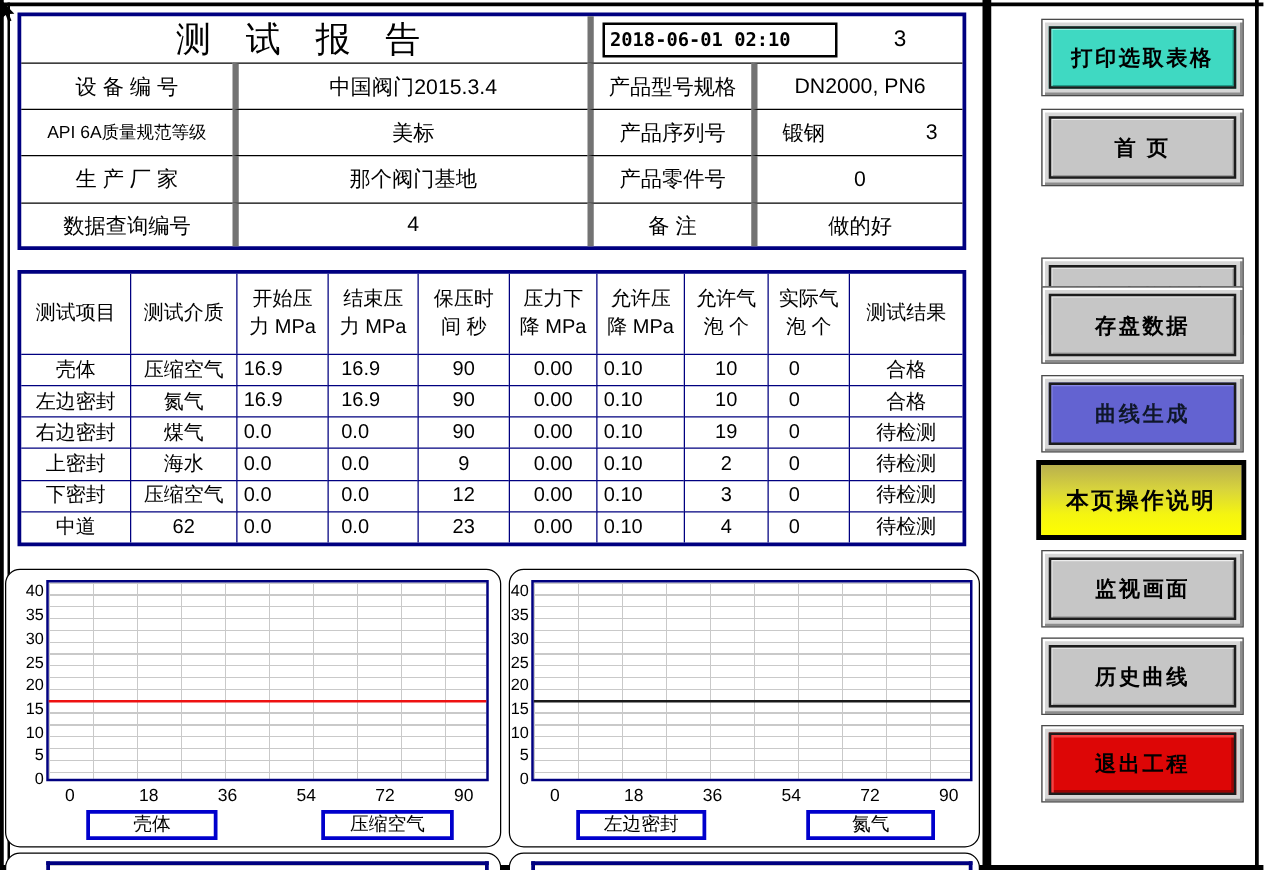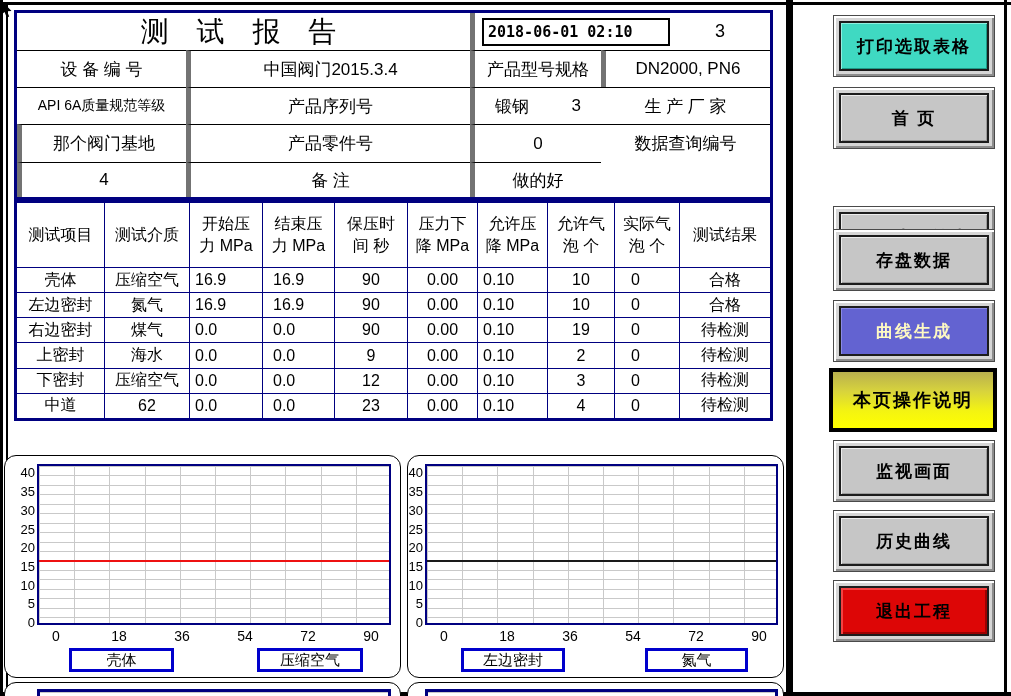--- a/index.html
+++ b/index.html
@@ -26,21 +26,21 @@
   .rt-cell.first-row{border-top:none;}
   .rt-title{grid-column:1/3;font-size:28px;letter-spacing:10px;justify-content:center;}
   .rt-datecell{grid-column:3/5;justify-content:flex-start;}
   .date-box{border:2px solid #000;height:28px;width:188px;margin-left:7px;display:flex;align-items:center;
     font-family:"DejaVu Sans Mono","Liberation Mono",monospace;font-weight:bold;font-size:15px;padding-left:4px;box-sizing:border-box;background:#fff;}
   .report-num{flex:1;text-align:center;font-size:18px;}
   .rt-small{font-size:14px;}
   .rt-split{justify-content:space-between;padding:0 20px;box-sizing:border-box;}
 
   
-  .test-table{position:absolute;left:14px;top:200px;width:759px;height:221px;
+  .test-table{position:absolute;left:14px;top:216px;width:759px;height:221px;
     border:3px solid #000080;box-sizing:border-box;display:grid;
     grid-template-columns:87px 85px 73px 72px 73px 70px 70px 67px 65px 1fr;
     grid-template-rows:64px repeat(6,1fr);background:#fff;}
   .th,.td{display:flex;align-items:center;box-sizing:border-box;font-size:16px;white-space:nowrap;overflow:hidden;}
   .th{flex-direction:column;justify-content:center;line-height:1.35;}
   .bl{border-left:1px solid #000080;}
   .bt{border-top:1px solid #000080;}
   .a-c{justify-content:center;}
   .a-l1{justify-content:flex-start;padding-left:5px;}
   .a-l2{justify-content:flex-start;padding-left:10px;}
@@ -66,21 +66,21 @@
   .plot-stub{position:absolute;top:6px;height:50px;border:3px solid #000080;border-bottom:none;box-sizing:border-box;
     background-image:repeating-linear-gradient(to bottom,#c9c9c9 0 1px,transparent 1px 9.45px);}
 
   
   .hmibtn{position:absolute;left:833px;width:162px;height:62px;background:#d6d6d6;border:1px solid #4a4a4a;
     box-shadow:inset 2px 2px 0 #ffffff, inset -2px -2px 0 #8d8d8d;padding:5px;box-sizing:border-box;cursor:pointer;}
   .hmibtn .face{height:100%;border:2px solid #1c1c1c;display:flex;align-items:center;justify-content:center;
     font-weight:bold;font-size:17px;letter-spacing:2px;box-sizing:border-box;white-space:nowrap;overflow:hidden;}
   .face-gray{background:#c6c6c6;box-shadow:inset 1px 1px 0 #ececec, inset -1px -1px 0 #9b9b9b;}
   .face-cyan{background:#3fd9c2;box-shadow:inset 1px 1px 0 #8ff0e0, inset -1px -1px 0 #1e9b88;}
-  .face-blue{background:#6363d1;color:#fef9c3;border-color:#15155e;box-shadow:inset 1px 1px 0 #8a8ae6;}
+  .face-blue{background:#6363d1;color:#0f172a;border-color:#15155e;box-shadow:inset 1px 1px 0 #8a8ae6;}
   .face-red{background:#dd0606;box-shadow:inset 2px 2px 0 #f54242, inset -2px -2px 0 #9b0202;font-family:Liberation Serif, serif;}
   .b1{top:15px;}.b2{top:87px;}.b3{top:158px;margin-top:48px;}.b4{top:229px;}.b5{top:300px;}
   .b6{top:368px;left:829px;width:168px;height:64px;background:none;border:4px solid #000;box-shadow:none;padding:0;}
   .b6 .face{border:none;background:linear-gradient(180deg,#b9b04e 0%,#d8d43c 35%,#f4f411 70%,#ffff00 100%);font-size:18px;}
   .b7{top:440px;}.b8{top:510px;}.b9{top:580px;}
 </style>
 </head>
 <body>
 
 <div class="screen">
@@ -101,20 +101,21 @@
       <div class="date-box">2018-06-01 02:10</div>
       <div class="report-num">3</div>
     </div>
 
     <div class="rt-cell first-col">设 备 编 号</div>
     <div class="rt-cell">中国阀门2015.3.4</div>
     <div class="rt-cell">产品型号规格</div>
     <div class="rt-cell">DN2000, PN6</div>
 
     <div class="rt-cell first-col rt-small">API 6A质量规范等级</div>
+    <div class="rt-cell">美标</div>
     <div class="rt-cell">产品序列号</div>
     <div class="rt-cell rt-split">
       <span>锻钢</span>
       <span>3</span>
     </div>
 
     <div class="rt-cell first-col">生 产 厂 家</div>
     <div class="rt-cell">那个阀门基地</div>
     <div class="rt-cell">产品零件号</div>
     <div class="rt-cell">0</div>

